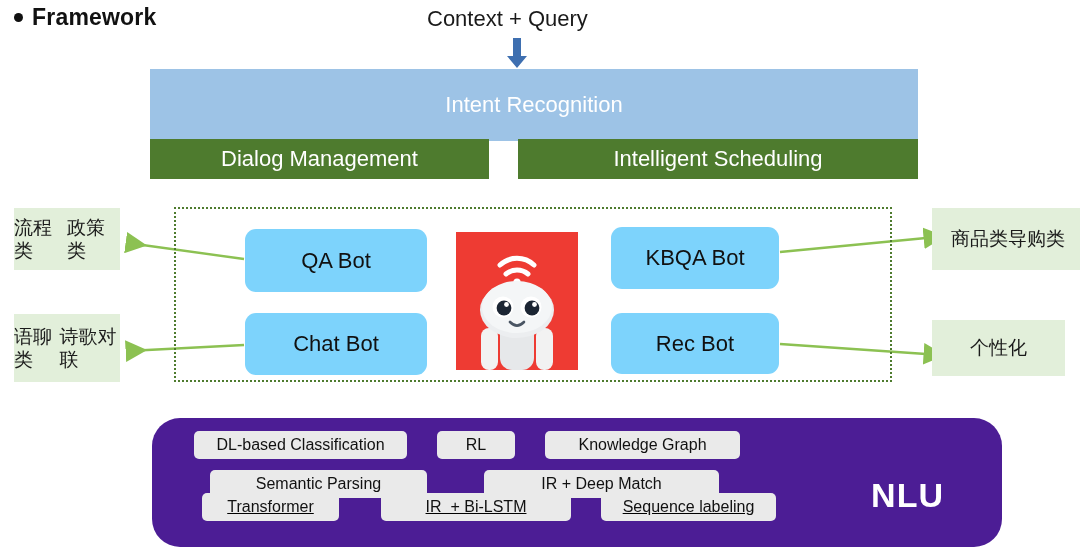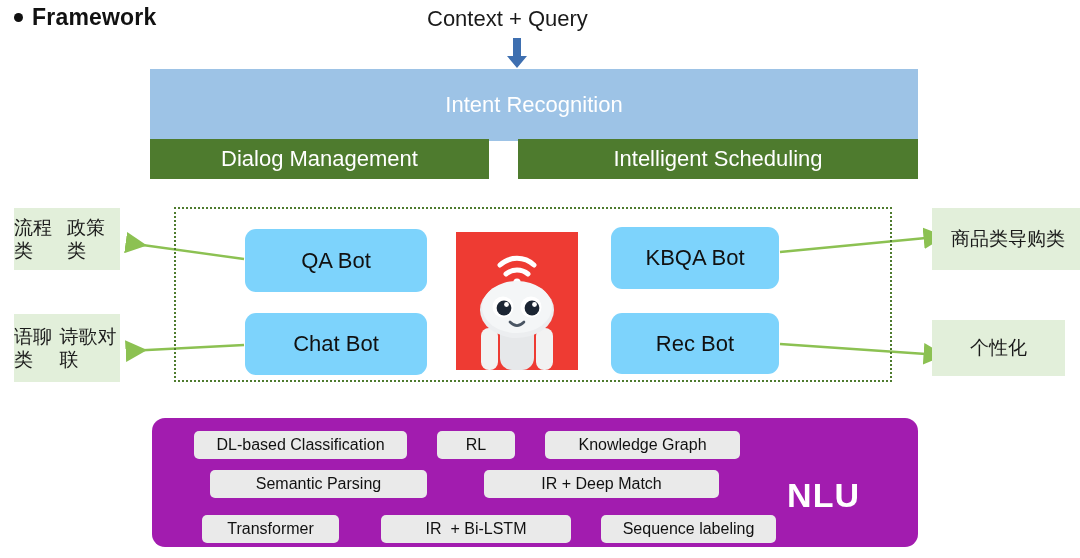--- a/index.html
+++ b/index.html
@@ -147,44 +147,44 @@
     width: 1080px;
     height: 558px;
     pointer-events: none;
   }
 
   
   #nlu-panel {
     position: absolute;
     left: 152px;
     top: 418px;
-    width: 766px;
+    width: 850px;
     height: 129px;
-    background: #a21caf;
-    border-radius: 13px;
+    background: #4c1d95;
+    border-radius: 28px;
   }
   #nlu-label {
     position: absolute;
     right: 58px;
     top: 58px;
     color: #ffffff;
     font-size: 34px;
     font-weight: bold;
     letter-spacing: 1px;
   }
   .nlu-row {
     position: absolute;
     display: flex;
     align-items: center;
     gap: 0;
     height: 30px;
   }
   #nlu-row-0 { left: 42px; top: 12px; }
   #nlu-row-1 { left: 58px; top: 51px; }
-  #nlu-row-2 { left: 50px; top: 96px; }
+  #nlu-row-2 { left: 50px; top: 74px; text-decoration: underline; }
   .nlu-chip {
     background: #EAEAEA;
     border-radius: 5px;
     color: #111111;
     font-size: 16px;
     height: 28px;
     display: flex;
     align-items: center;
     justify-content: center;
     white-space: pre;

